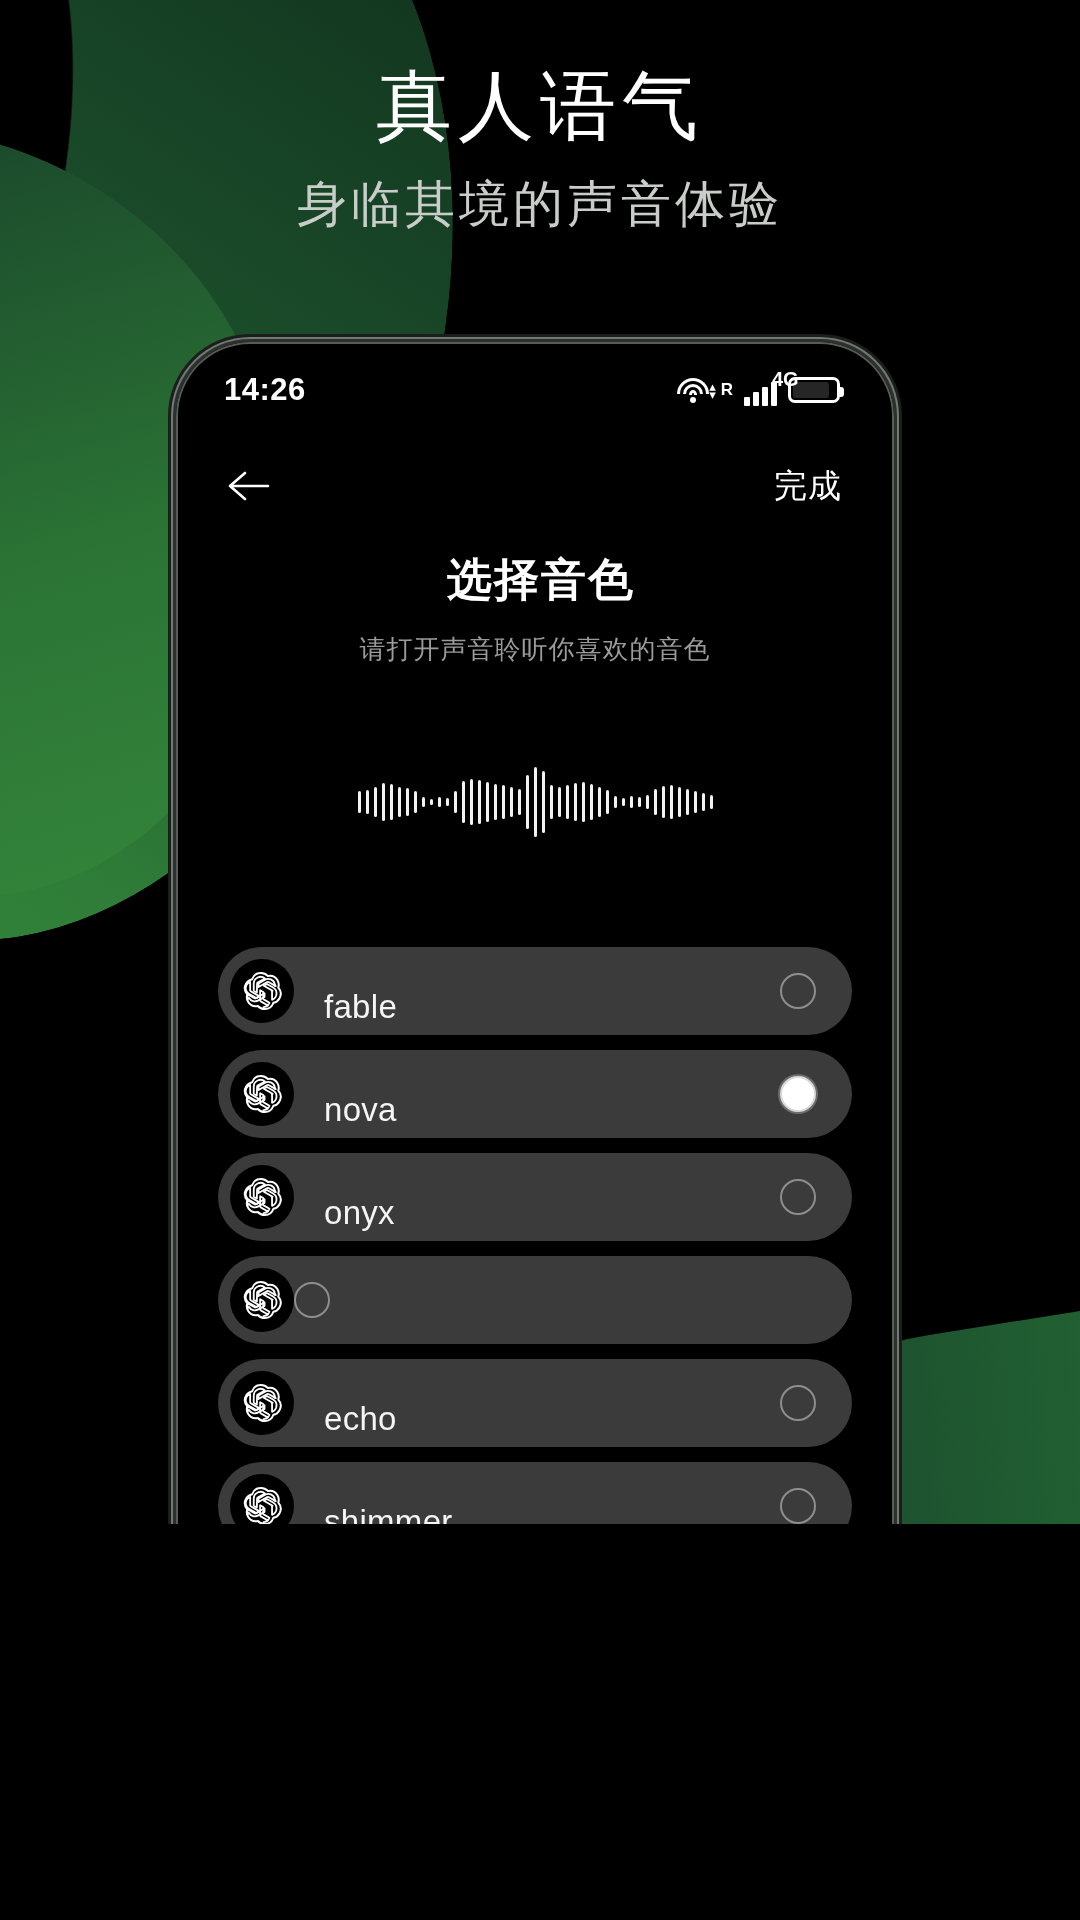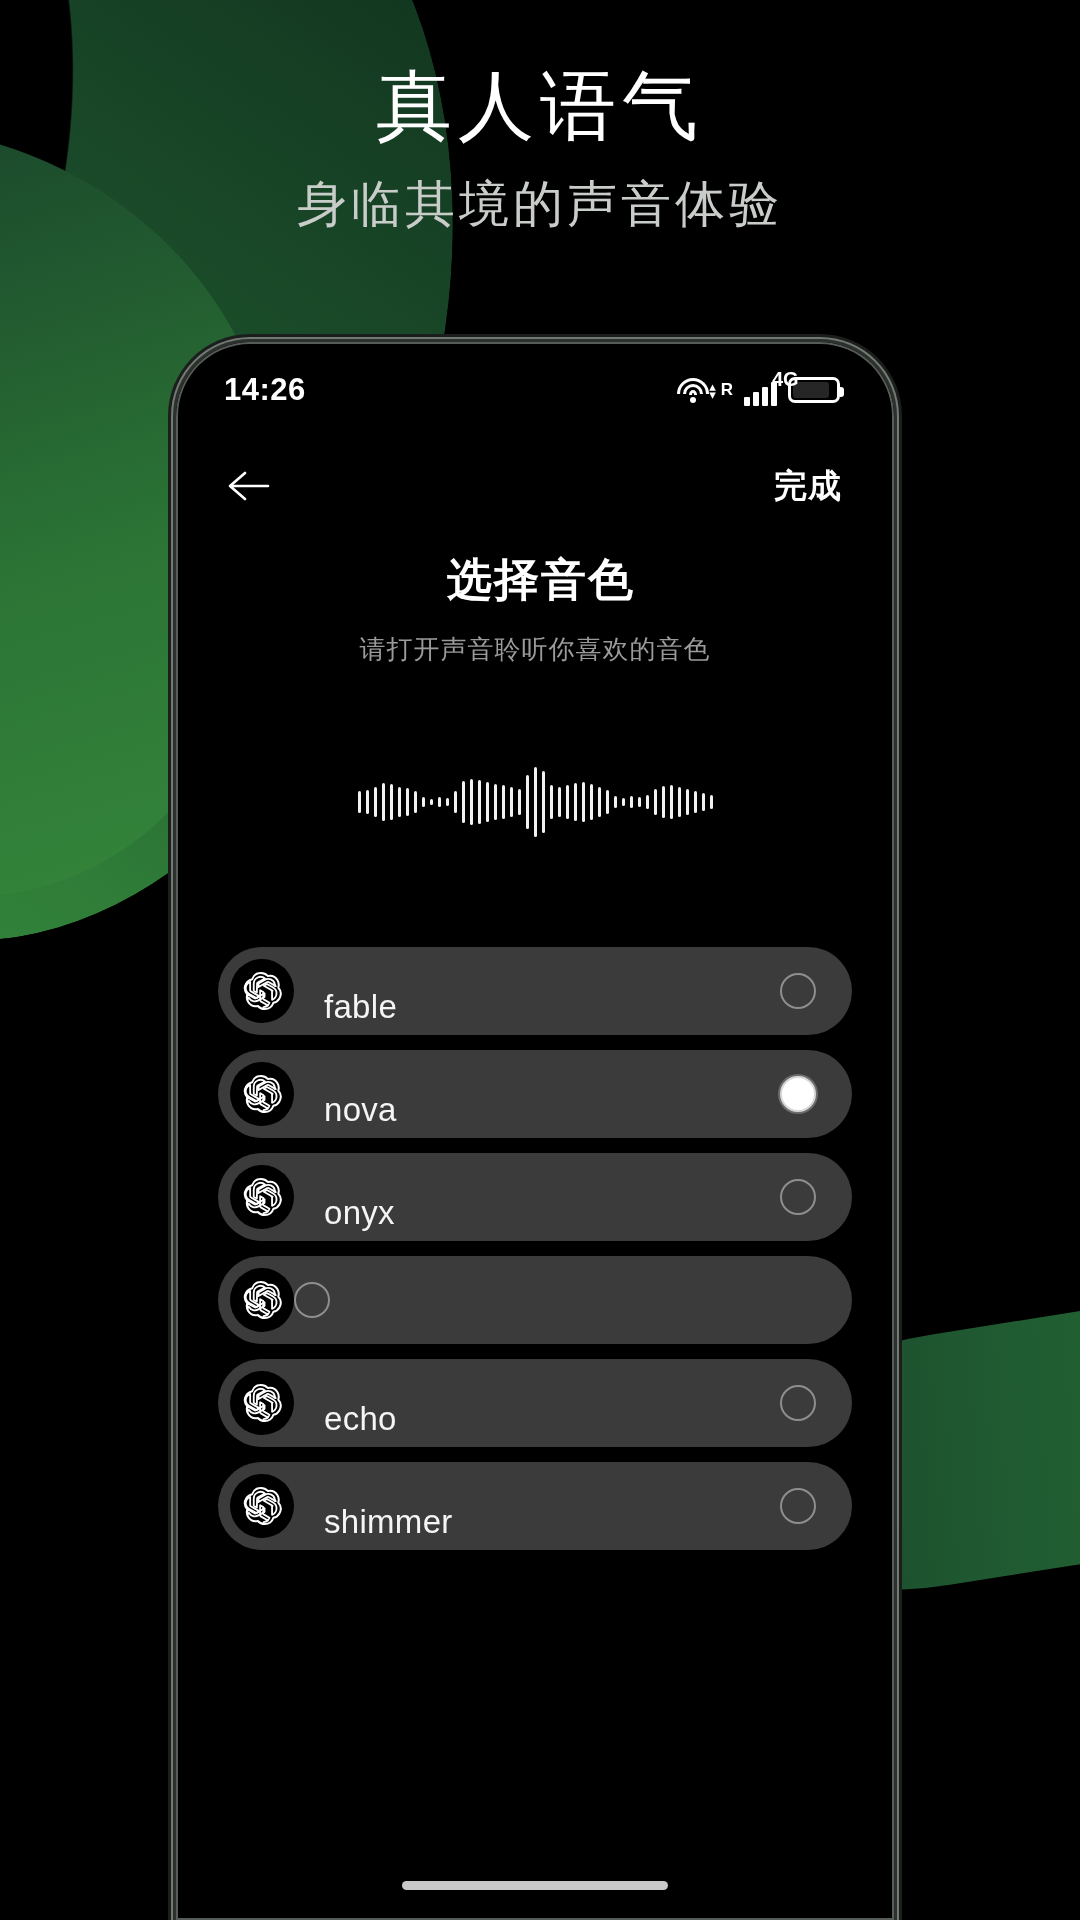--- a/index.html
+++ b/index.html
@@ -6,21 +6,21 @@
   html, body {
     width:1080px; height:1920px;
     background:#000;
     font-family:"Liberation Sans","DejaVu Sans",sans-serif;
     overflow:hidden;
   }
 
   
   #root{
     position:relative;
-    width:1080px; height:1920px;
+    width:1080px; height:1524px;
     background:#000000;
     overflow:hidden;
   }
 
   
   .ribbon{ position:absolute; pointer-events:none; }
 
   #ribbon-left{
     left:-330px; top:-230px;
     width:760px; height:1180px;
@@ -126,21 +126,21 @@
     position:absolute; top:96px; left:0; width:100%; height:96px;
     display:flex; align-items:center; justify-content:space-between;
     padding:0 52px 0 44px;
   }
   #back-button{
     width:58px; height:58px; display:flex; align-items:center; justify-content:center;
     cursor:pointer;
   }
   #back-button svg{ width:44px; height:36px; }
   #done-button{
-    color:#fff; font-size:33px; font-weight:700; letter-spacing:1px; cursor:pointer;text-align:right;
+    color:#fff; font-size:33px; font-weight:400; letter-spacing:1px; cursor:pointer;text-align:right;
   }
 
   
   #page-heading{
     position:absolute; top:208px; left:0; width:100%;
     text-align:center;
   }
   #page-title{ color:#fff; font-size:45px; font-weight:600; letter-spacing:2px;margin-left:12px; }
   #page-subtitle{ margin-top:22px; color:#9b9b9b; font-size:26px; letter-spacing:1px; }
 

